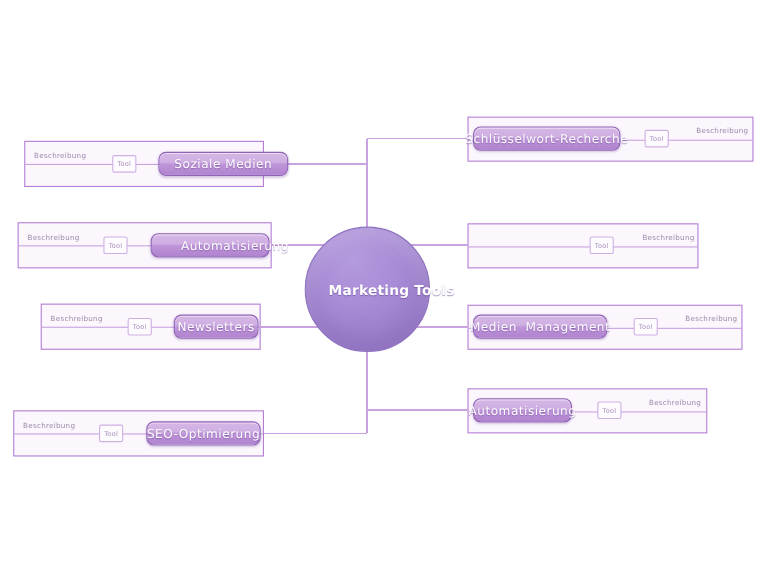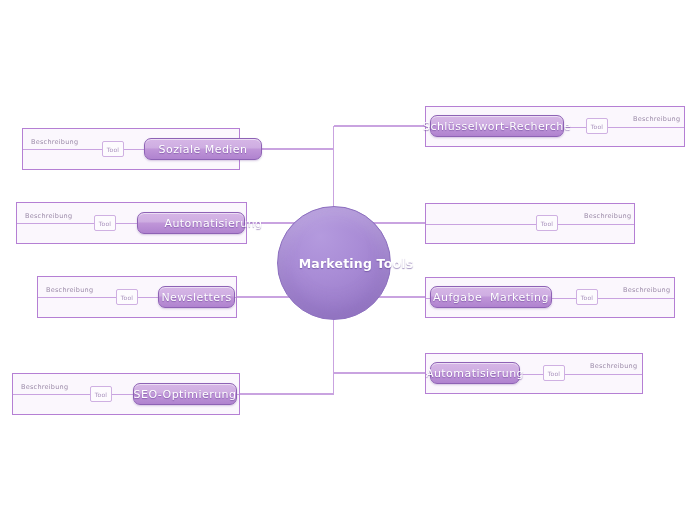--- a/index.html
+++ b/index.html
@@ -202,21 +202,21 @@
   <div class="branch" style="left:425px; top:203px; width:210px; height:41px;">
     <div class="branch-rule"></div>
   </div>
   <div class="tool" style="left:536px; top:215px; width:22px; height:16px;">Tool</div>
   <div class="desc" style="left:584px; top:212px;">Beschreibung</div>
 
   <div class="branch" style="left:425px; top:277px; width:250px; height:41px;">
     <div class="branch-rule"></div>
   </div>
   <div class="pill" style="left:430px; top:286px; width:122px; height:22px;">
-    <span>Aufgabe  Marketing</span>
+    <span>Medien  Management</span>
   </div>
   <div class="tool" style="left:576px; top:289px; width:22px; height:16px;">Tool</div>
   <div class="desc" style="left:623px; top:286px;">Beschreibung</div>
 
   <div class="branch" style="left:425px; top:353px; width:218px; height:41px;">
     <div class="branch-rule"></div>
   </div>
   <div class="pill" style="left:430px; top:362px; width:90px; height:22px;">
     <span>Automatisierung</span>
   </div>

